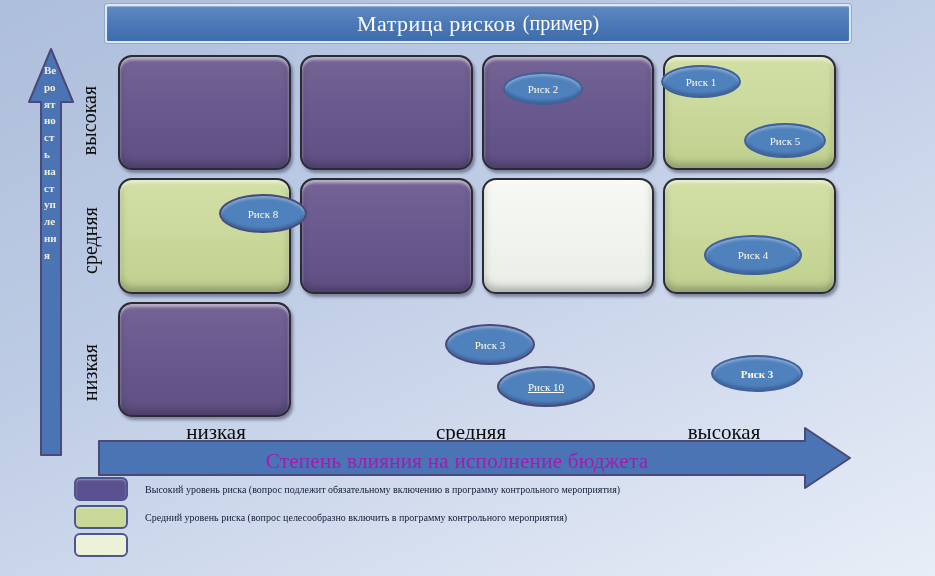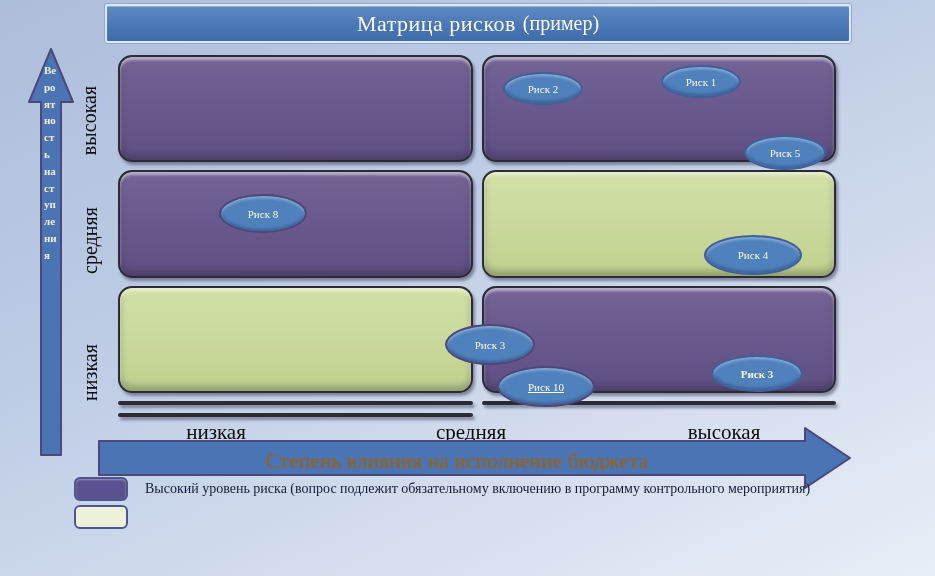--- a/index.html
+++ b/index.html
@@ -23,37 +23,37 @@
   .v-arrow-text{
     position:absolute;left:44px;top:62px;width:14px;
     font-size:11px;font-weight:bold;line-height:16.8px;color:#f3eed9;
     word-break:break-all;text-align:left;
   }
   
   .h-arrow{position:absolute;left:97px;top:425px;width:756px;height:66px;}
   .h-arrow-text{
     position:absolute;left:99px;top:444px;width:716px;height:34px;
     display:flex;align-items:center;justify-content:center;
-    font-size:21px;color:#a16207;letter-spacing:.3px;
+    font-size:21px;color:#a21caf;letter-spacing:.3px;
   }
   
   .ylab{position:absolute;left:62px;width:56px;display:flex;align-items:center;justify-content:center;
         font-size:20px;color:#0c0c0c;}
   .ylab span{transform:rotate(-90deg);white-space:nowrap;}
   .ylab.y1{top:70px;height:100px;}
   .ylab.y2{top:190px;height:100px;}
   .ylab.y3{top:325px;height:95px;}
   .xlab{position:absolute;top:420px;font-size:21px;color:#0c0c0c;transform:translateX(-50%);white-space:nowrap;}
   .xlab.x1{left:216px;}
   .xlab.x2{left:471px;}
   .xlab.x3{left:724px;}
   
   .grid{
     position:absolute;left:118px;top:55px;width:718px;height:362px;
-    display:grid;grid-template-columns:1fr 1fr;grid-template-rows:1fr 1fr 1fr;
+    display:grid;grid-template-columns:1fr 1fr 1fr 1fr;grid-template-rows:1fr 1fr 1fr;
     column-gap:9px;row-gap:8px;
   }
   .cell{
     border:2px solid #2b2b34;border-radius:14px;
     box-shadow:inset 0 3px 3px rgba(255,255,255,.5), inset 0 -5px 7px rgba(20,20,35,.28),
                2px 3px 3px rgba(55,55,85,.5);
   }
   .cell.high{background:linear-gradient(180deg,#746394 0%,#69588d 50%,#5f4f83 100%);}
   .cell.med{background:linear-gradient(180deg,#d2e0a6 0%,#c9d89a 55%,#bfd08d 100%);}
   .cell.low{background:linear-gradient(180deg,#f7f9f4 0%,#eff3ec 60%,#e8ede4 100%);}
@@ -63,35 +63,35 @@
     background:#4f81bd;border-radius:50%;color:#fdfbef;font-size:11px;text-align:center;
     border:2px solid #40609a;
     box-shadow:inset 0 2px 3px rgba(255,255,255,.35), inset 0 -2px 3px rgba(0,0,40,.25);
   }
   .oval.on-green{border-color:#4c4878;text-align:center;}
   .oval.wrap2{word-spacing:60px;line-height:1.6;}
   .o1{left:543px;top:10px;width:76px;height:29px;}
   .o2{left:276px;top:17px;width:74px;height:29px;}
   .o3{left:593px;top:300px;width:88px;height:33px;font-weight:bold;}
   .o4{left:385px;top:17px;width:76px;height:29px;}
-  .o5{left:626px;top:80px;width:78px;height:31px;}
+  .o5{left:626px;top:68px;width:78px;height:31px;}
   .o6{left:352px;top:56px;width:76px;height:47px;}
   .o7{left:586px;top:180px;width:94px;height:36px;}
   .o8{left:101px;top:139px;width:84px;height:35px;}
   .o9{left:327px;top:269px;width:86px;height:37px;}
   .o10{left:379px;top:311px;width:94px;height:37px;text-decoration:underline;}
   
   .legend{position:absolute;left:74px;top:478px;}
   .legend-row{display:flex;align-items:center;height:22px;margin-bottom:6px;}
   .swatch{width:50px;height:20px;border-radius:6px;border:2px solid #4d568c;margin-right:17px;flex:0 0 auto;
           box-shadow:inset 0 1px 2px rgba(255,255,255,.4);}
   .swatch.s-high{background:#5b5190;}
   .swatch.s-med{background:#c8d898;}
   .swatch.s-low{background:#ecf2da;}
-  .legend-label{font-size:14px;color:#141c38;white-space:nowrap;}
+  .legend-label{font-size:10px;color:#141c38;white-space:nowrap;}
 </style>
 </head>
 <body>
 
 <div class="banner">
   <span class="t-main">Матрица рисков</span>
   <span class="t-suffix">(пример)</span>
 </div>
 
 <svg class="v-arrow" viewBox="0 0 48 412">
@@ -138,15 +138,19 @@
   <polygon points="2,16 708,16 708,3 753,33 708,63 708,50 2,50" fill="#4a74b4" stroke="#4c4878" stroke-width="2" stroke-linejoin="round"></polygon>
 </svg>
 <div class="h-arrow-text">Степень влияния на исполнение бюджета</div>
 
 <div class="legend">
   <div class="legend-row">
     <div class="swatch s-high"></div>
     <div class="legend-label">Высокий уровень риска (вопрос подлежит обязательному включению в программу контрольного мероприятия)</div>
   </div>
   <div class="legend-row">
+    <div class="swatch s-med"></div>
+    <div class="legend-label">Средний уровень риска (вопрос целесообразно включить в программу контрольного мероприятия)</div>
+  </div>
+  <div class="legend-row">
     <div class="swatch s-low"></div>
   </div>
 </div>
 
 </body></html>

